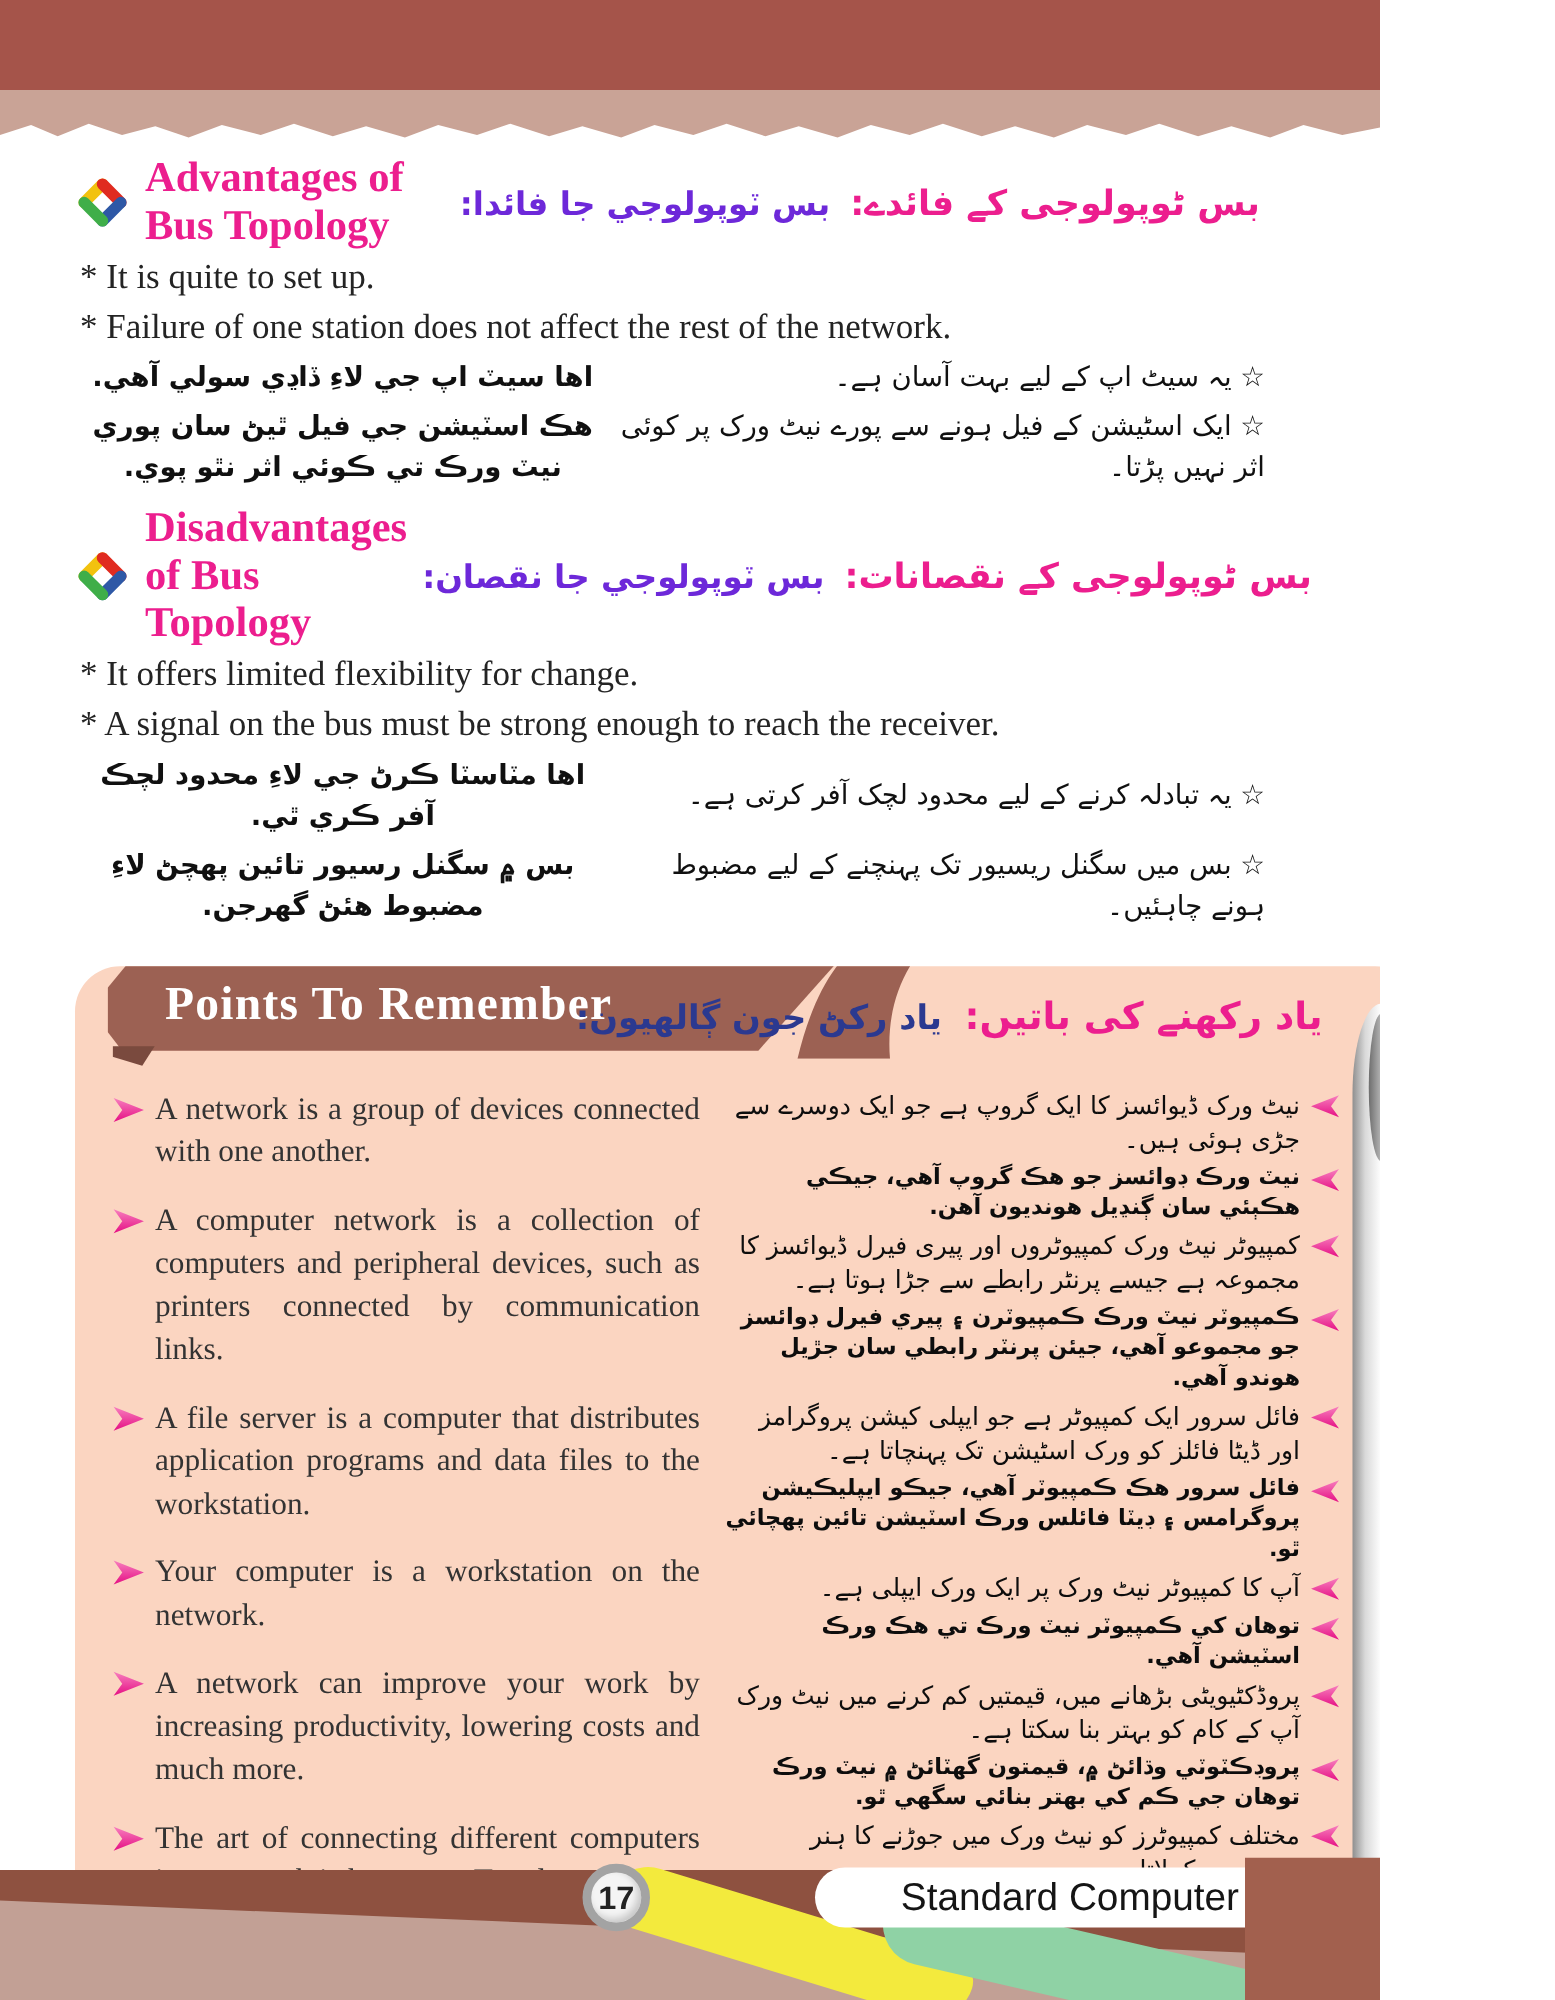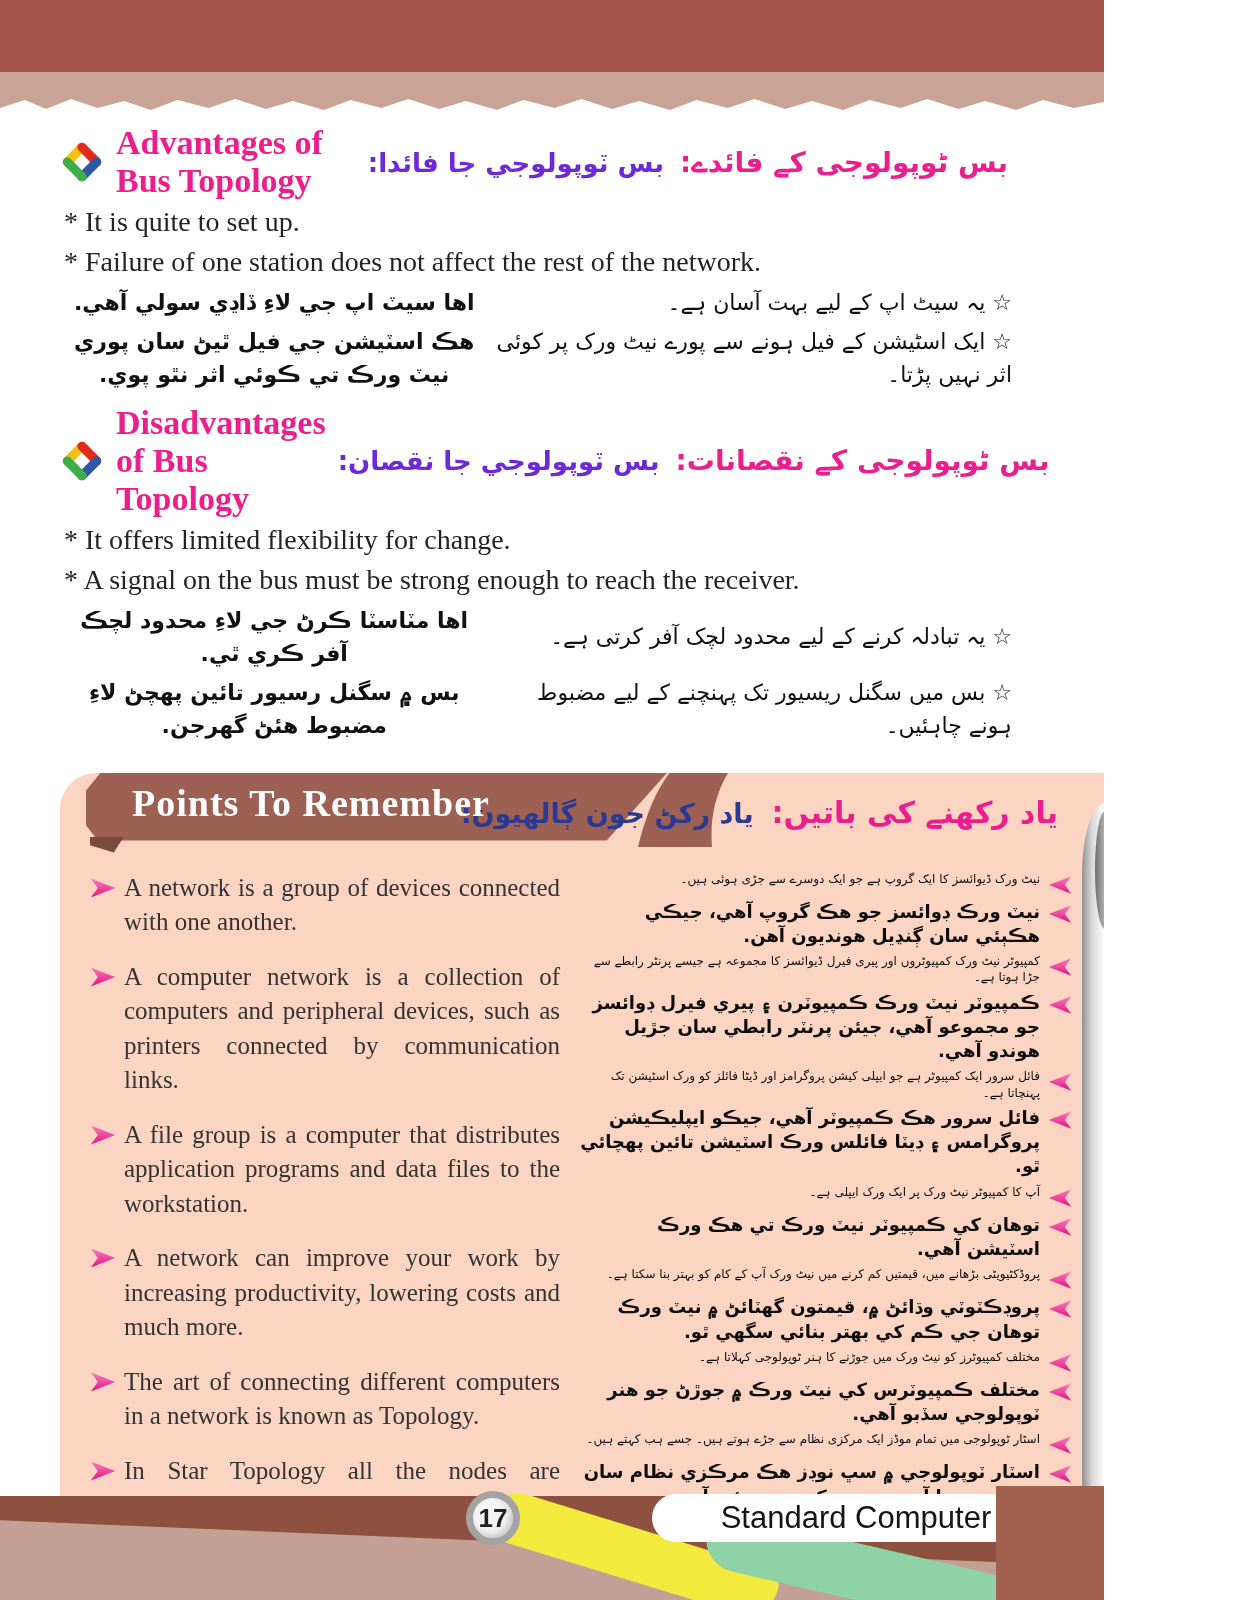--- a/index.html
+++ b/index.html
@@ -42,21 +42,21 @@
   .cols{display:flex;margin-top:98px;padding:0 64px 0 30px;}
   .col-en{width:470px;flex:none;margin-right:12px;}
   .en-item{display:flex;margin-bottom:20px;}
   .en-item .arr{flex:none;margin:6px 8px 0 0;}
   .en-item .txt{font-size:25px;color:#333333;line-height:1.38;text-align:justify;
                 font-family:"Liberation Serif",serif;}
   .col-rtl{flex:1;direction:rtl;padding-left:6px;}
   .r-item{display:flex;margin-bottom:5px;}
   .r-item .arr{flex:none;margin:4px 0 0 8px;transform:scaleX(-1);}
   .r-item .txt{flex:1;font-family:"DejaVu Sans",sans-serif;color:#0d0d0d;line-height:1.35;}
-  .r-item.ur .txt{font-size:12px;font-weight:normal;}
+  .r-item.ur .txt{font-size:20px;font-weight:normal;}
   .r-item.sd .txt{font-size:18px;font-weight:bold;}
   
   .pen{position:absolute;top:30px;right:8px;width:46px;height:898px;
        background:linear-gradient(90deg,#8f8f8f 0%,#d9d9d9 22%,#ffffff 50%,#e0e0e0 72%,#9c9c9c 100%);
        border-radius:23px 23px 23px 23px / 72px 72px 46px 46px;}
   .pen-nib{position:absolute;top:8px;left:50%;transform:translateX(-50%);width:20px;height:118px;
            background:linear-gradient(90deg,#6e6e6e,#bdbdbd 55%,#7d7d7d);
            border-radius:10px / 59px;}
   
   .footer{position:absolute;left:0;right:0;bottom:0;height:114px;overflow:hidden;}
@@ -175,21 +175,27 @@
         <div class="en-item">
           <svg class="arr" width="26" height="22" viewBox="0 0 30 24">
               <polygon points="1,1 29,12 1,23 9,12" fill="url(#arrowGrad)"></polygon>
             </svg>
           <div class="txt">A computer network is a collection of computers and peripheral devices, such as printers connected by communication links.</div>
         </div>
         <div class="en-item">
           <svg class="arr" width="26" height="22" viewBox="0 0 30 24">
               <polygon points="1,1 29,12 1,23 9,12" fill="url(#arrowGrad)"></polygon>
             </svg>
-          <div class="txt">A file group is a computer that distributes application programs and data files to the workstation.</div>
+          <div class="txt">A file server is a computer that distributes application programs and data files to the workstation.</div>
+        </div>
+        <div class="en-item">
+          <svg class="arr" width="26" height="22" viewBox="0 0 30 24">
+              <polygon points="1,1 29,12 1,23 9,12" fill="url(#arrowGrad)"></polygon>
+            </svg>
+          <div class="txt">Your computer is a workstation on the network.</div>
         </div>
         <div class="en-item">
           <svg class="arr" width="26" height="22" viewBox="0 0 30 24">
               <polygon points="1,1 29,12 1,23 9,12" fill="url(#arrowGrad)"></polygon>
             </svg>
           <div class="txt">A network can improve your work by increasing productivity, lowering costs and much more.</div>
         </div>
         <div class="en-item">
           <svg class="arr" width="26" height="22" viewBox="0 0 30 24">
               <polygon points="1,1 29,12 1,23 9,12" fill="url(#arrowGrad)"></polygon>

